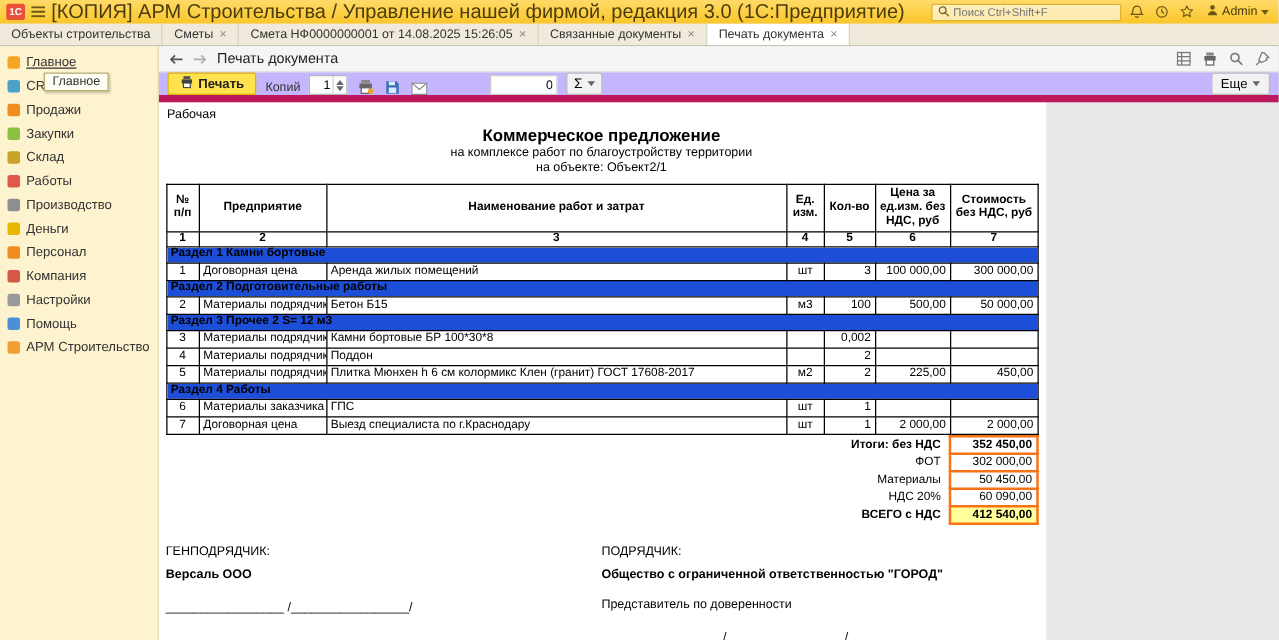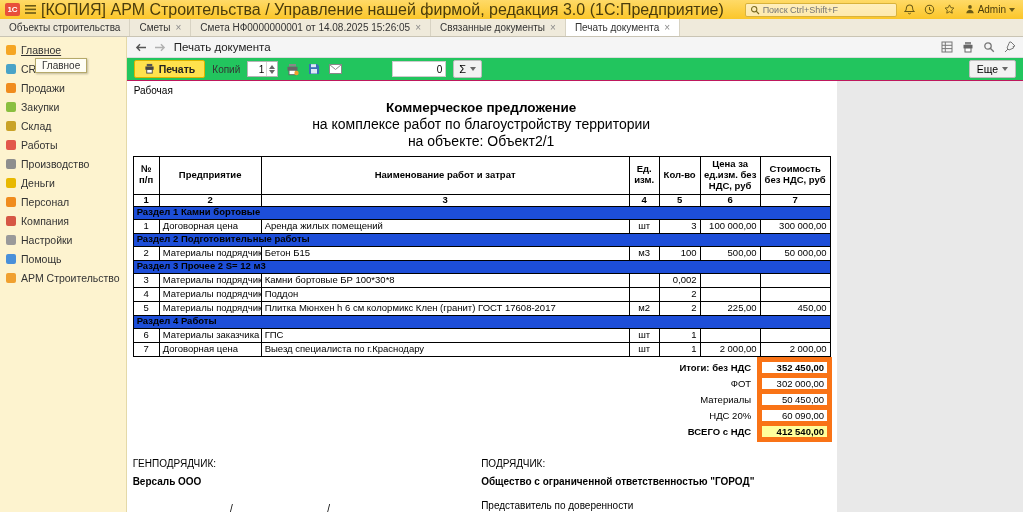--- a/index.html
+++ b/index.html
@@ -52,22 +52,22 @@
 
   
   .page-head { flex:0 0 21px; background:#f5f5f5; border-bottom:1px solid #dcdcdc; display:flex;
                align-items:center; gap:7px; padding:0 7px; }
   .nav-arrow { display:flex; align-items:center; cursor:pointer; }
   .page-title { font-size:11.5px; color:#222; }
   .head-icons { margin-left:auto; display:flex; gap:9px; align-items:center; }
   .head-icons span { display:flex; align-items:center; cursor:pointer; }
 
   
-  .toolbar { flex:0 0 23px; background:#22c55e; border-bottom:1px solid #be185d; display:flex;
-             align-items:center; gap:7px; padding:0 7px; }
+  .toolbar { flex:0 0 23px; background:#c4b5fd; border-bottom:6px solid #be185d; display:flex;
+             align-items:flex-end; gap:7px; padding:0 7px; }
   .btn-print { height:18px; background:var(--print-button-bg,#ffe24d); border:1px solid #dcb400;
                border-radius:2px; display:flex; align-items:center; gap:4px; padding:0 9px;
                font-size:10.5px; font-weight:bold; color:#222; cursor:pointer;
                font-family:"Liberation Sans",sans-serif; }
   .copies-label { font-size:10px; color:#333; }
   .spinner { height:16px; border:1px solid #b5b5b5; background:#fff; display:flex; align-items:center; }
   .spinner input { width:18px; border:none; outline:none; text-align:right; font-size:10px; padding-right:2px;
                    font-family:"Liberation Sans",sans-serif; }
   .spin-btns { display:flex; flex-direction:column; justify-content:center; gap:1px; padding:0 2px;
                border-left:1px solid #d5d5d5; height:100%; cursor:pointer; }
@@ -84,38 +84,38 @@
               align-items:center; gap:4px; padding:0 7px; font-size:10.5px; cursor:pointer;
               font-family:"Liberation Sans",sans-serif; }
 
   
   .doc-area { flex:1; min-height:0; position:relative; background:#e9e9e9; overflow:hidden; }
   .page { position:absolute; left:0; top:0; width:710px; height:100%; background:#fff;
           padding:3px 6px; overflow:hidden; color:#000; }
   .corner { font-size:10px; margin:1px 0 2px 1px; }
   .doc-center { width:697px; text-align:center; }
   .doc-title { font-size:13.5px; font-weight:bold; margin-top:4px; }
-  .doc-sub { font-size:14px; margin-top:1px; }
+  .doc-sub { font-size:10px; margin-top:1px; }
 
   .doc-table { margin-top:7px; border-collapse:collapse; table-layout:fixed; width:697px; font-size:9.5px; }
   .doc-table col.c1{width:26px} .doc-table col.c2{width:102px} .doc-table col.c3{width:368px}
   .doc-table col.c4{width:30px} .doc-table col.c5{width:41px} .doc-table col.c6{width:60px}
   .doc-table col.c7{width:70px}
   .doc-table th, .doc-table td { border:1px solid #000; padding:0 3px; line-height:1.15;
                                  overflow:hidden; white-space:nowrap; }
   .doc-table th { font-weight:bold; text-align:center; white-space:normal; padding:2px 2px; font-size:9.5px; }
   .doc-table tr.nums td { text-align:center; font-weight:bold; height:12px; }
   .doc-table tr.sec td { font-weight:bold; background:#1d4ed8; height:13px; }
   .doc-table tbody td { height:14px; }
   .ce { text-align:center; } .ri { text-align:right; }
 
   .totals-table { border-collapse:collapse; table-layout:fixed; width:697px; font-size:9.5px; }
   .totals-table col.tl{width:627px} .totals-table col.tv{width:70px}
   .t-label { text-align:right; padding-right:6px; border:none; height:14px; }
-  .t-value { border:5px solid #f97316; text-align:right; padding:0 3px; }
+  .t-value { border:2px solid #f97316; text-align:right; padding:0 3px; }
   .t-bold { font-weight:bold; }
   .hl { background:var(--highlight-cell,#ffff9c); }
 
   .signatures { display:flex; width:697px; margin-top:16px; font-size:10px; }
   .sig-col { width:50%; }
   .sig-company { font-weight:bold; margin-top:7px; }
   .sig-pos { margin-top:13px; }
   .sig-line { margin-top:16px; }
 </style>
 </head>

